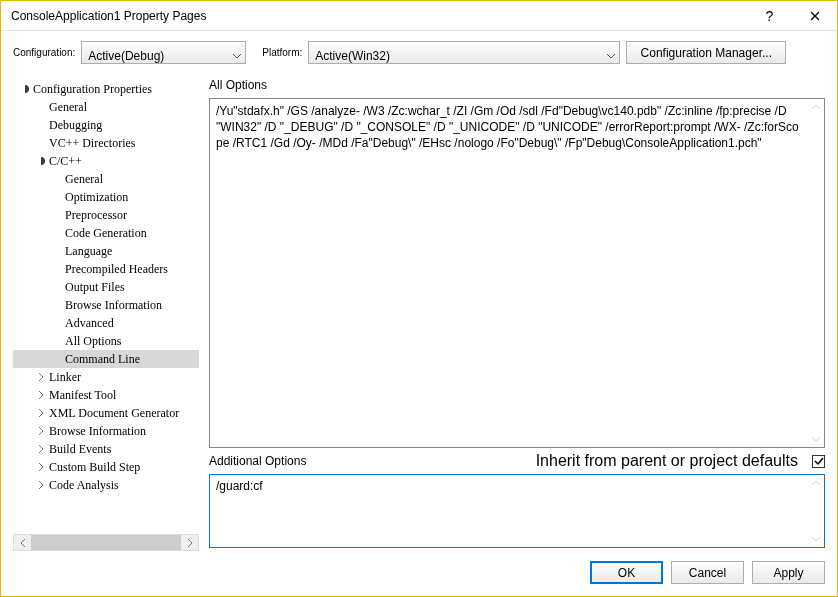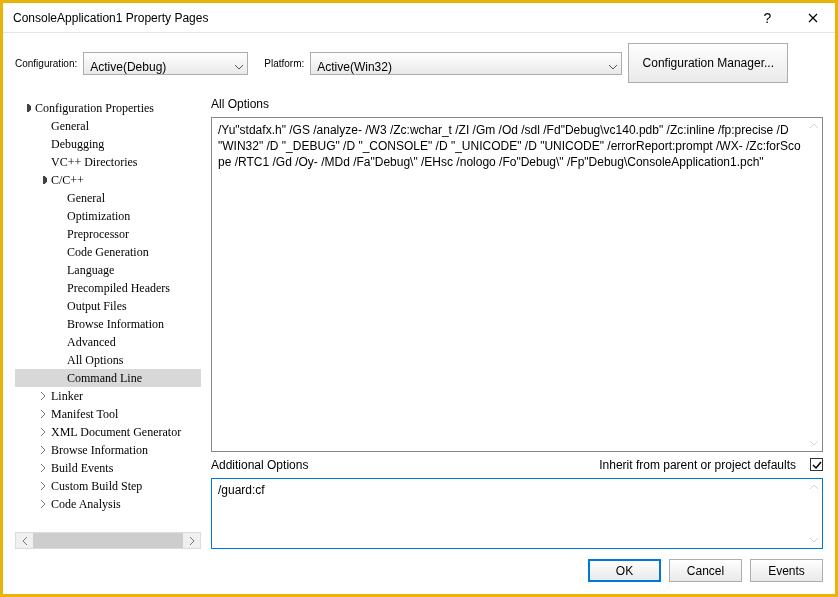--- a/index.html
+++ b/index.html
@@ -1,29 +1,29 @@
 <!DOCTYPE html>
 <html><head>
   <meta charset="utf-8">
   <style>
     * { box-sizing: border-box; margin: 0; padding: 0; }
     body { font-family: "Segoe UI", Tahoma, sans-serif; font-size: 12px; color: #000; background: #fff; }
-    .window { width: 838px; height: 597px; border: 3px solid #eab308; display: flex; flex-direction: column; background: #fff; }
+    .window { width: 838px; height: 597px; border: 1px solid #eab308; display: flex; flex-direction: column; background: #fff; }
     .titlebar { height: 30px; display: flex; align-items: center; padding: 0 0 0 10px; border-bottom: 1px solid #e5e5e5; }
     .titlebar-title { flex: 1; font-size: 12px; }
     .titlebar-btn { width: 45px; height: 30px; display: flex; align-items: center; justify-content: center; font-size: 14px; cursor: default; }
     .titlebar-btn.help { font-family: Arial; }
     .titlebar-btn.close svg { width: 10px; height: 10px; }
     .config-row { display: flex; align-items: center; padding: 10px 12px 8px 12px; gap: 6px; }
     .config-label { font-size: 10px; }
     .combo { height: 23px; border: 1px solid #adadad; background: linear-gradient(#fff, #e9e9e9); display: flex; align-items: flex-end; padding: 0 4px 0 6px; font-size: 12px; position: relative; }
     .combo .chev { margin-left: auto; }
     .combo.config { width: 165px; }
     .combo.platform { width: 312px; }
-    .btn { height: 40px; border: 1px solid #adadad; background: linear-gradient(#fff, #e9e9e9); padding: 0 10px; font-size: 12px; display: flex; align-items: center; justify-content: center; cursor: default; }
+    .btn { height: 23px; border: 1px solid #adadad; background: linear-gradient(#fff, #e9e9e9); padding: 0 10px; font-size: 12px; display: flex; align-items: center; justify-content: center; cursor: default; }
     .btn.cfgmgr { width: 160px; }
     .main { flex: 1; display: flex; padding: 4px 12px 0 12px; gap: 10px; min-height: 0; }
     .tree-wrap { width: 186px; display: flex; flex-direction: column; font-family: Liberation Serif, serif; }
     .tree { flex: 1; overflow: hidden; padding-top: 4px; }
     .tree-row { display: flex; align-items: center; height: 18px; font-size: 12px; white-space: nowrap; }
     .tree-row .tri { width: 12px; display: inline-flex; justify-content: center; align-items: center; }
     .tree-row .lbl { padding: 0 2px; }
     .tree-row.selected { background: #d8d8d8; }
     .tree-row.selected .lbl { }
     .tri svg { width: 8px; height: 8px; }
@@ -34,21 +34,21 @@
     .right-pane { flex: 1; display: flex; flex-direction: column; gap: 4px; min-width: 0; }
     .section-label { font-size: 12px; padding: 2px 0; }
     .textbox { border: 1px solid #828790; background: #fff; font-size: 12px; font-family: "Segoe UI", sans-serif; padding: 4px 6px; position: relative; }
     .all-options-box { height: 350px; overflow: hidden; }
     .all-options-text { white-space: normal; word-break: break-all; line-height: 1.35; padding-right: 14px; }
     .vscroll-ghost { position: absolute; right: 2px; top: 2px; bottom: 2px; width: 12px; display: flex; flex-direction: column; justify-content: space-between; pointer-events: none; }
     .vscroll-ghost svg { width: 8px; height: 8px; opacity: 0.35; margin: 2px auto; }
     .addl-row { display: flex; align-items: center; gap: 14px; }
     .addl-row .section-label { flex: 0 0 auto; }
     .addl-row .spacer { flex: 1; }
-    .addl-row .inherit-lbl { font-size: 12px; }
+    .addl-row .inherit-lbl { font-size: 16px; }
     .checkbox { width: 13px; height: 13px; border: 1px solid #333; display: inline-flex; align-items: center; justify-content: center; background: #fff; }
     .checkbox svg { width: 10px; height: 10px; }
     .addl-box { border: 1px solid #0078d7; height: 74px; }
     .button-row { display: flex; justify-content: flex-end; gap: 8px; padding: 10px 12px 12px 12px; }
     .dlg-btn { width: 73px; height: 23px; border: 1px solid #adadad; background: linear-gradient(#fff, #e9e9e9); font-size: 12px; display: flex; align-items: center; justify-content: center; }
     .dlg-btn.default { border: 1px solid #0078d7; box-shadow: inset 0 0 0 1px #0078d7; }
   </style>
 </head>
 <body>
 
@@ -271,16 +271,16 @@
   </div>
 
   <div class="button-row">
     <div class="dlg-btn default">
         <span>OK</span>
       </div>
     <div class="dlg-btn">
         <span>Cancel</span>
       </div>
     <div class="dlg-btn">
-        <span>Events</span>
+        <span>Apply</span>
       </div>
   </div>
 </div>
 
 </body></html>

